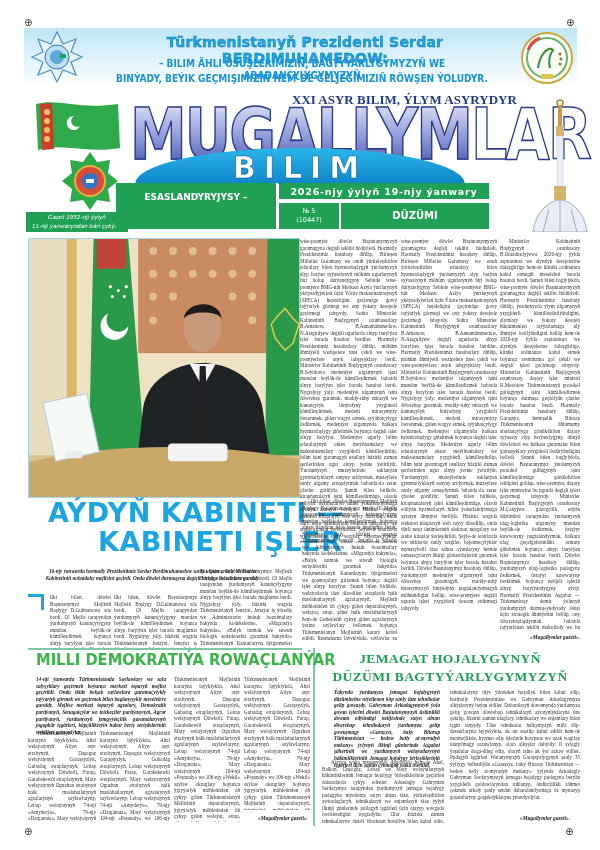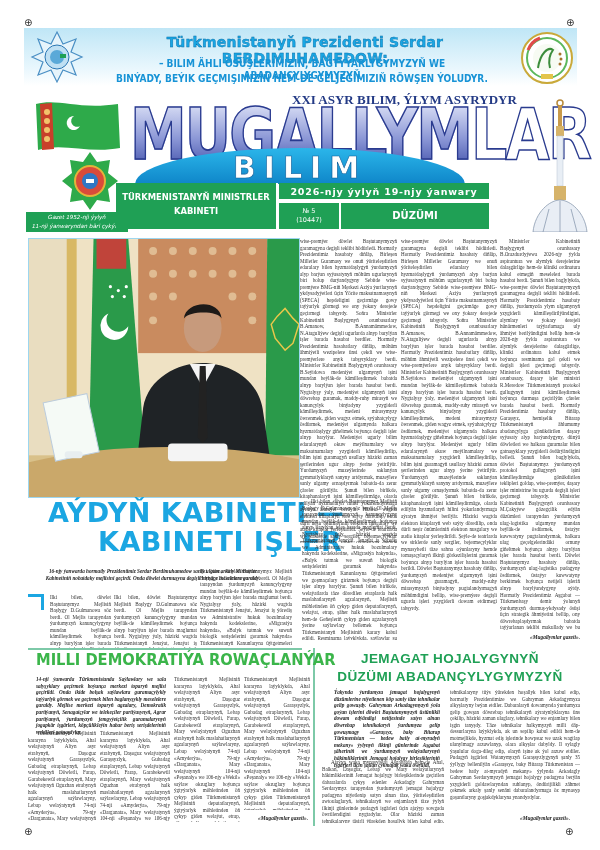--- a/index.html
+++ b/index.html
@@ -31,21 +31,21 @@
 .h1a{left:48px;top:497px}.h1b{left:98px;top:526px}
 
 .col{position:absolute;font-size:5.1px;line-height:6.55px;text-align:justify;color:#333;overflow:hidden}
 .col p{text-indent:9px}
 .lead{position:absolute;font-style:italic;font-weight:bold;font-size:5.2px;line-height:6.6px;color:#222}
 .sig{position:absolute;font-weight:bold;font-style:italic;font-size:5.4px;color:#222}
 .qmark{position:absolute;left:28px;top:594px;width:16px;height:16px;border-top:3px solid #1ba6e2;border-right:3px solid #1ba6e2}
 .sep{position:absolute;left:28px;top:648px;width:274px;height:2px;background:#7dc9a8}
 .vsep{position:absolute;left:313px;top:648px;width:2px;height:178px;background:#7dc9a8}
 .h2{position:absolute;left:36px;top:651px;font-family:"DejaVu Sans",sans-serif;font-weight:bold;font-size:15px;color:#3bb54a;transform:scaleX(.98);transform-origin:left}
-.h3a,.h3b{position:absolute;width:264px;left:318px;text-align:center;font-family:Liberation Sans, sans-serif;font-weight:bold;font-size:13.5px;color:#1fa055;letter-spacing:.4px}
+.h3a,.h3b{position:absolute;width:264px;left:318px;text-align:center;font-family:Liberation Serif, serif;font-weight:bold;font-size:13.5px;color:#1fa055;letter-spacing:.4px}
 .h3a{top:651px}.h3b{top:669px}
 .img-svg{display:block;width:100%;height:100%}
 </style>
 </head>
 <body>
 
 <span class="reg" style="left:24px;top:17px">⊕</span>
 <span class="reg" style="left:566px;top:17px">⊕</span>
 <span class="reg" style="left:24px;top:826px">⊕</span>
 <span class="reg" style="left:565px;top:826px">⊕</span>
@@ -99,21 +99,21 @@
 <div class="since">
     <div>Gazet 1952-nji ýylyň</div>
     <div>11-nji ýanwaryndan bäri çykýar.</div>
   </div>
 
 <div class="mug">MUGALLYMLAR</div>
 <div class="arc"></div>
 <div class="gazeti">BILIM</div>
 
 <div class="esas">
-  <div style="font-size:8.4px">TÜRKMENISTANYŇ MINISTRLER KABINETI</div>
+  <div>ESASLANDYRYJYSY –</div>
 </div>
 <div class="datebox">2026-njy ýylyň 19-njy ýanwary</div>
 <div class="numbox">
     <div>№ 5</div>
     <div style="">(10447)</div>
   </div>
 <div class="daybox">DÜZÜMI</div>
 <div class="tower">
   <svg class="img-svg" viewBox="0 0 70 135">
       <circle cx="35" cy="6" r="3" fill="none" stroke="#b88a3a" stroke-width="1.5"></circle>
@@ -218,21 +218,21 @@
   </div>
 <div class="col" style="left:174px;top:676px;width:66px;height:146px;">
     <p style="text-indent:0">Türkmenistanyň Mejlisiniň kararyna laýyklykda, Ahal welaýatynyň Altyn asyr etrabynyň, Daşoguz welaýatynyň Garaşsyzlyk, Gubadag etraplarynyň, Lebap welaýatynyň Döwletli, Farap, Garabekewül etraplarynyň, Mary welaýatynyň Oguzhan etrabynyň halk maslahatlarynyň agzalarynyň saýlawlaryny, Lebap welaýatynyň 74-nji «Amyderýa», 79-njy «Darganata», Mary welaýatynyň 104-nji «Peşanaly» we 106-njy «Wekil» saýlaw okruglary boýunça ýgtyýarlyk möhletinden öň çykyp giden Türkmenistanyň Mejlisiniň deputatlarynyň, ýgtyýarlyk möhletinden öň çykyp giden welaýat, etrap, şäher halk maslahatlarynyň hem-de Geňeşleriň çykyp giden agzalarynyň saýlawlaryny 2026-njy ýylyň 29-njy martynda, ýekşenbe gününde geçirmek bellenildi. Şoňa görä, saýlaw möwsüminiň başlanýandygyny yglan etmek mejlisiň gün tertibiniň esasy meselesi boldy. Şunuň bilen baglylykda, saýlawlaryň dürli ugurlaryna degişli meseleleriň giň toplumyna seredildi. Türkmenistanyň ösüşiň demokratik ýoluna ygrarlydygy bilen baglylykda, geçirilýän çäreleriň ähmiýeti nygtaldy. Pikir alyşmalaryň netijesinde saýlaw möwsüminiň 2026-njy ýylyň 15-nji ýanwaryndan başlanýandygy yglan edildi, şeýle hem okruglaryň we uçastoklaryň çäklerini kesgitlemek bilen bagly meselelere garalyp, hereket edýän okrug we uçastok saýlaw toparlarynyň düzümi seljerildi. Şunuň bilen bir hatarda, saýlawlar boýunça taýýarlanylan gollanmalar tassyklanyldy. Saýlaw toparlarynyň agzalary üçin okuw maslahatlaryny geçirmek meýilleşdirildi. Mejlisiň dowamynda welaýatlaryň we Aşgabat şäheriniň saýlaw toparlarynyň başlyklarynyň habarlary diňlenildi. Olar öňde duran täze taryhy döwürde hormatly Prezidentimiziň ýolbaşçylygynda ýurdumyzyň durmuş-ykdysady, jemgyýetçilik durmuşyny demokratiýalaşdyrmaga, saýlaw ulgamyny kämilleşdirmäge aýratyn ähmiýet berilýändigini bellediler. «Garaşsyz, baky Bitarap Türkmenistan — bedew batly at-myradyň mekany» ýylynda geçirilip yglan edilen ýylda geçiriljek saýlawlaryň giň gerimli çärelerini öňde duran nobatdaky möhüm wakadygy, bolşaklygy nygtaldy. Merkezi saýlaw toparynyň mejlisiniň dowamynda bellenilen wezipeleri üstünlikli ýerine ýetirmäge we saýlawlary ýokary guramaçylyk derejesinde geçirmäge gönükdirilen birnäçe guramaçylyk meseleleri boýunça degişli çözgütler kabul edildi.</p>
   </div>
 <div class="col" style="left:244px;top:676px;width:66px;height:134px;">
     <p style="text-indent:0">Türkmenistanyň Mejlisiniň kararyna laýyklykda, Ahal welaýatynyň Altyn asyr etrabynyň, Daşoguz welaýatynyň Garaşsyzlyk, Gubadag etraplarynyň, Lebap welaýatynyň Döwletli, Farap, Garabekewül etraplarynyň, Mary welaýatynyň Oguzhan etrabynyň halk maslahatlarynyň agzalarynyň saýlawlaryny, Lebap welaýatynyň 74-nji «Amyderýa», 79-njy «Darganata», Mary welaýatynyň 104-nji «Peşanaly» we 106-njy «Wekil» saýlaw okruglary boýunça ýgtyýarlyk möhletinden öň çykyp giden Türkmenistanyň Mejlisiniň deputatlarynyň, ýgtyýarlyk möhletinden öň çykyp giden welaýat, etrap, şäher halk maslahatlarynyň hem-de Geňeşleriň çykyp giden agzalarynyň saýlawlaryny 2026-njy ýylyň 29-njy martynda, ýekşenbe gününde geçirmek bellenildi. Şoňa görä, saýlaw möwsüminiň başlanýandygyny yglan etmek mejlisiň gün tertibiniň esasy meselesi boldy. Şunuň bilen baglylykda, saýlawlaryň dürli ugurlaryna degişli meseleleriň giň toplumyna seredildi. Türkmenistanyň ösüşiň demokratik ýoluna ygrarlydygy bilen baglylykda, geçirilýän çäreleriň ähmiýeti nygtaldy. Pikir alyşmalaryň netijesinde saýlaw möwsüminiň 2026-njy ýylyň 15-nji ýanwaryndan başlanýandygy yglan edildi, şeýle hem okruglaryň we uçastoklaryň çäklerini kesgitlemek bilen bagly meselelere garalyp, hereket edýän okrug we uçastok saýlaw toparlarynyň düzümi seljerildi. Şunuň bilen bir hatarda, saýlawlar boýunça taýýarlanylan gollanmalar tassyklanyldy. Saýlaw toparlarynyň agzalary üçin okuw maslahatlaryny geçirmek meýilleşdirildi. Mejlisiň dowamynda welaýatlaryň we Aşgabat şäheriniň saýlaw toparlarynyň başlyklarynyň habarlary diňlenildi. Olar öňde duran täze taryhy döwürde hormatly Prezidentimiziň ýolbaşçylygynda ýurdumyzyň durmuş-ykdysady, jemgyýetçilik durmuşyny demokratiýalaşdyrmaga, saýlaw ulgamyny kämilleşdirmäge aýratyn ähmiýet berilýändigini bellediler. «Garaşsyz, baky Bitarap Türkmenistan — bedew batly at-myradyň mekany» ýylynda geçirilip yglan edilen ýylda geçiriljek saýlawlaryň giň gerimli çärelerini öňde duran nobatdaky möhüm wakadygy, bolşaklygy nygtaldy. Merkezi saýlaw toparynyň mejlisiniň dowamynda bellenilen wezipeleri üstünlikli ýerine ýetirmäge we saýlawlary ýokary guramaçylyk derejesinde geçirmäge gönükdirilen birnäçe guramaçylyk meseleleri boýunça degişli çözgütler kabul edildi.</p>
   </div>
 <div class="sig" style="left:258px;top:815px">«Mugallymlar gazeti».</div>
 
 <div class="h3a">JEMAGAT HOJALYGYNYŇ</div>
-<div class="h3b">DÜZÜMI ABADANÇYLYGYMYZYŇ</div>
+<div class="h3b">DÜZÜMI BAGTYÝARLYGYMYZYŇ</div>
 <div class="lead" style="left:334px;top:689px;width:106px;text-align:justify">Ýakynda ýurdumyza jemagat hojalygynyň düzümlerine niýetlenen köp sanly täze tehnikalar gelip gowuşdy. Gahryman Arkadagymyzyň ýola goýan işlerini döwlet Baştutanymyzyň üstünlikli dowam edýändigi netijesinde satyn alnan döwrebap tehnikalaryň ýurdumyza gelip gowuşmagy «Garaşsyz, baky Bitarap Türkmenistan — bedew batly at-myradyň mekany» ýylynyň ilkinji günlerinde Aşgabat şäheriniň we ýurdumyzyň welaýatlarynyň häkimlikleriniň Jemagat hojalygy birleşikleriniň işgärleri üçin şatlan çykmajak waka öwrüldi.</div>
 <div class="col" style="left:322px;top:759px;width:122px;height:64px;">
     <p>Ajaýyp waka mynasybetli Aşgabatda hem-de Ahal, Balkan, Daşoguz, Lebap we Mary welaýatlarynyň häkimlikleriniň Jemagat hojalygy birleşiklerinde geçirilen dabaralarda çykyş edenler Arkadagly Gahryman Serdarymyz tarapyndan ýurdumyzyň jemagat hojalygy pudagyna niýetlenip satyn alnan täze, ýöriteleşdirilen awtoulaglaryň, tehnikalaryň we enjamlaryň täze ýylyň ilkinji günlerinde pudagyň işgärleri üçin ajaýyp sowgada öwrülendigini nygtadylar. Olar häzirki zaman tehnikalaryny täsirli ýürekden hoşallyk bilen kabul edip, hormatly Prezidentimize we Gahryman Arkadagymyza alkyşlaryny beýan etdiler.</p>
   </div>
 <div class="col" style="left:450px;top:689px;width:130px;height:122px;">
     <p style="text-indent:0">tehnikalaryny tüýs ýürekden hoşallyk bilen kabul edip, hormatly Prezidentimize we Gahryman Arkadagymyza alkyşlaryny beýan etdiler. Dabaralaryň dowamynda ýurdumyza gelip gowşan döwrebap tehnikalaryň aýratynlyklaryna üns çekilip, häzirki zaman ulaglary, tehnikalary we enjamlary bilen işgin tanyşdy. Täze tehnikalar halkymyzyň milli däp-dessurlaryna laýyklykda, ak un sepilip kabul edildi hem-de motmejlikde, hyzmat ediş işlerinde howpsuz we uzak wagtlap ulanylmagy arzuwlanyp, olara alkyşlar dabyldy. Il sylagly ýaşulular doga-dileg edip, olaryň işine ak ýol arzuw etdiler. Pudagyň işgärleri Watanymyzyň Garaşsyzlygynyň şanly 35 ýyllygy bellenilýän «Garaşsyz, baky Bitarap Türkmenistan — bedew batly at-myradyň mekany» ýylynda Arkadagly Gahryman Serdarymyzyň jemagat hojalygy pudagyna berýän yzygiderli goldawlaryndan ruhlanyp, öndürijilikli zähmet çekmek arkaly şanly senäni dabaralandyrmaga öz mynasyp goşantlaryny goşjakdyklaryna ynandyrdylar.</p>
   </div>
 <div class="sig" style="left:520px;top:815px">«Mugallymlar gazeti».</div>
 
 </body></html>

